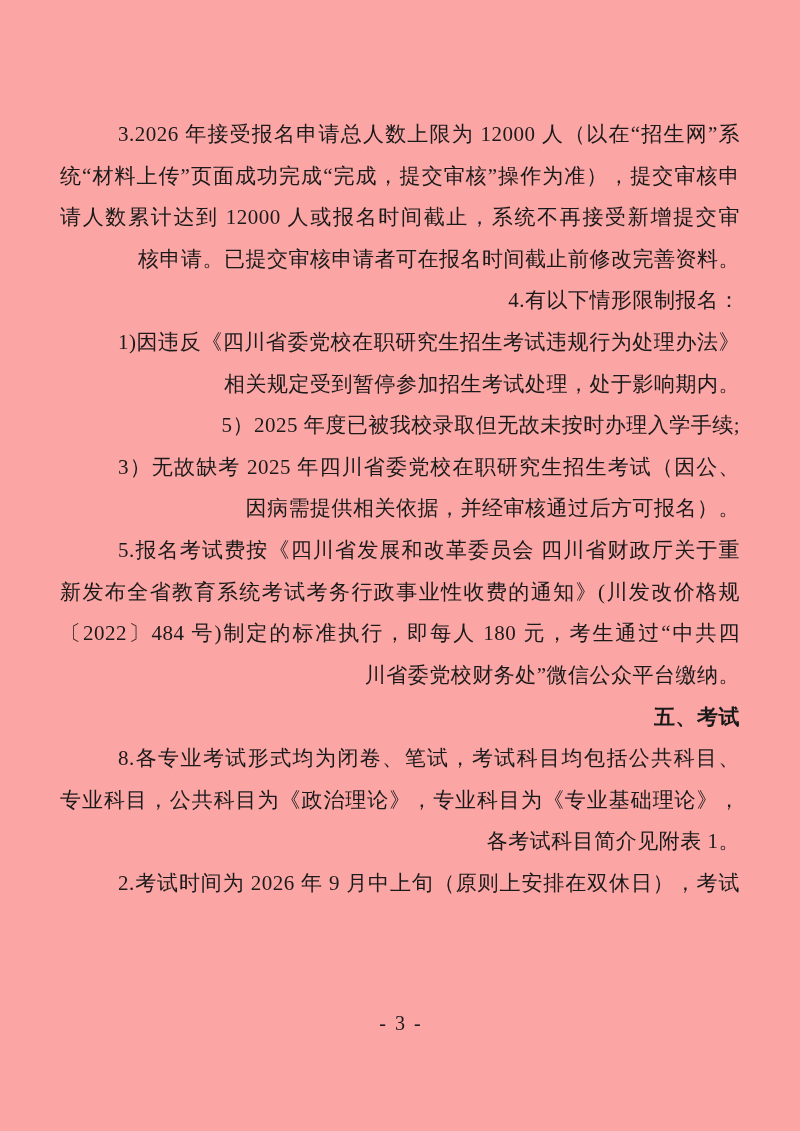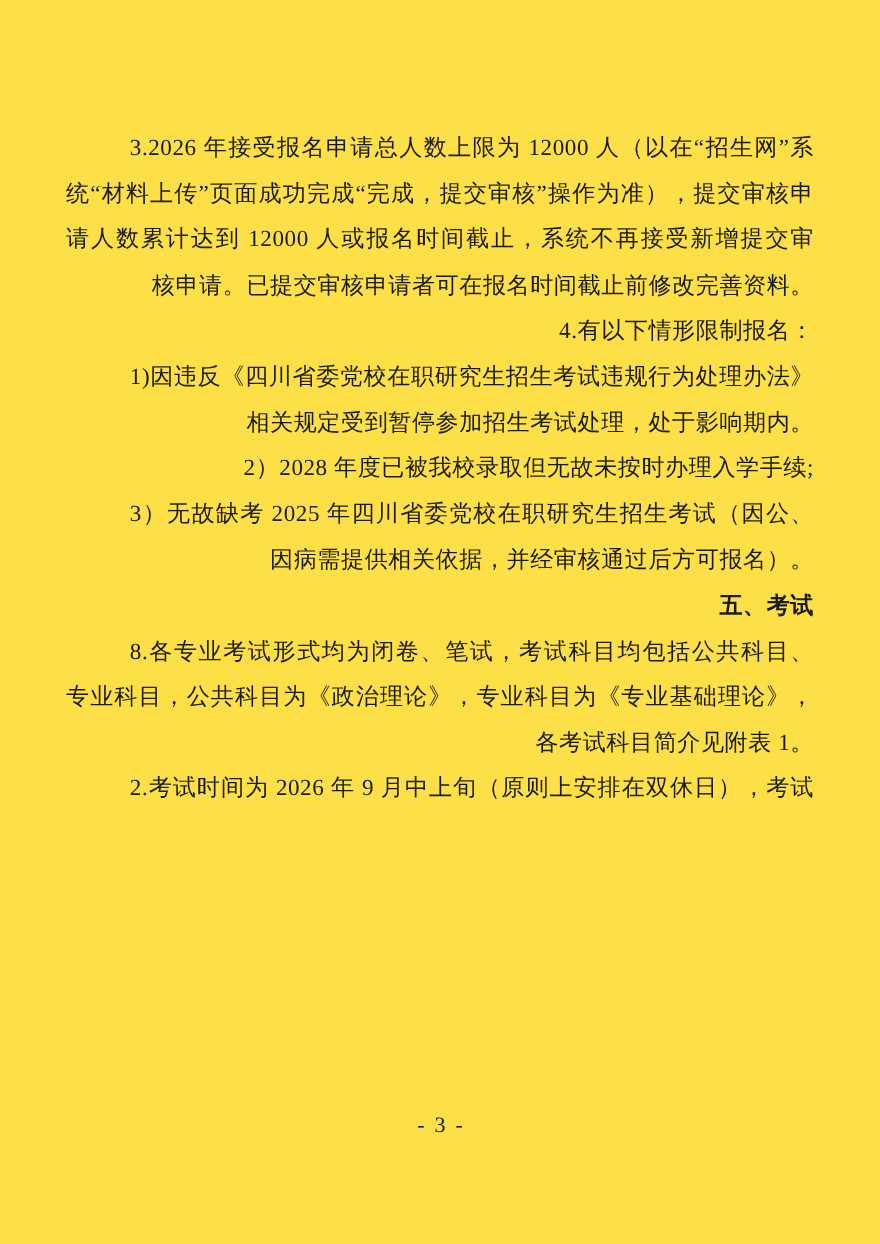--- a/index.html
+++ b/index.html
@@ -1,20 +1,20 @@
 <!DOCTYPE html>
 <html><head>
 <meta charset="utf-8">
 <style>
   html,body { margin:0; padding:0; }
   body { background:#ffffff; }
   .page {
     position:relative;
     width:800px; height:1131px;
-    background:#fde047;
+    background:#fca5a5;
     color:#1a1a1a;
     font-family:"Liberation Serif","DejaVu Serif",serif;
     overflow:hidden;
   }
   .content {
     position:absolute;
     left:60px; right:60px; top:114px;
   }
   .line {
     font-size:21px;
@@ -58,25 +58,31 @@
         <div class="line">核申请。已提交审核申请者可在报名时间截止前修改完善资料。</div>
       </div>
       <div class="para">
         <div class="line indent">4.有以下情形限制报名：</div>
       </div>
       <div class="para">
         <div class="line fill indent">1)因违反《四川省委党校在职研究生招生考试违规行为处理办法》</div>
         <div class="line">相关规定受到暂停参加招生考试处理，处于影响期内。</div>
       </div>
       <div class="para">
-        <div class="line indent">2）2028 年度已被我校录取但无故未按时办理入学手续;</div>
+        <div class="line indent">5）2025 年度已被我校录取但无故未按时办理入学手续;</div>
       </div>
       <div class="para">
         <div class="line fill indent">3）无故缺考 2025 年四川省委党校在职研究生招生考试（因公、</div>
         <div class="line">因病需提供相关依据，并经审核通过后方可报名）。</div>
+      </div>
+      <div class="para">
+        <div class="line fill indent">5.报名考试费按《四川省发展和改革委员会 四川省财政厅关于重</div>
+        <div class="line fill">新发布全省教育系统考试考务行政事业性收费的通知》(川发改价格规</div>
+        <div class="line fill">〔2022〕484 号)制定的标准执行，即每人 180 元，考生通过“中共四</div>
+        <div class="line">川省委党校财务处”微信公众平台缴纳。</div>
       </div>
       <div class="para heading">
         <div class="line indent">五、考试</div>
       </div>
       <div class="para">
         <div class="line fill indent">8.各专业考试形式均为闭卷、笔试，考试科目均包括公共科目、</div>
         <div class="line fill">专业科目，公共科目为《政治理论》，专业科目为《专业基础理论》，</div>
         <div class="line">各考试科目简介见附表 1。</div>
       </div>
       <div class="para">

